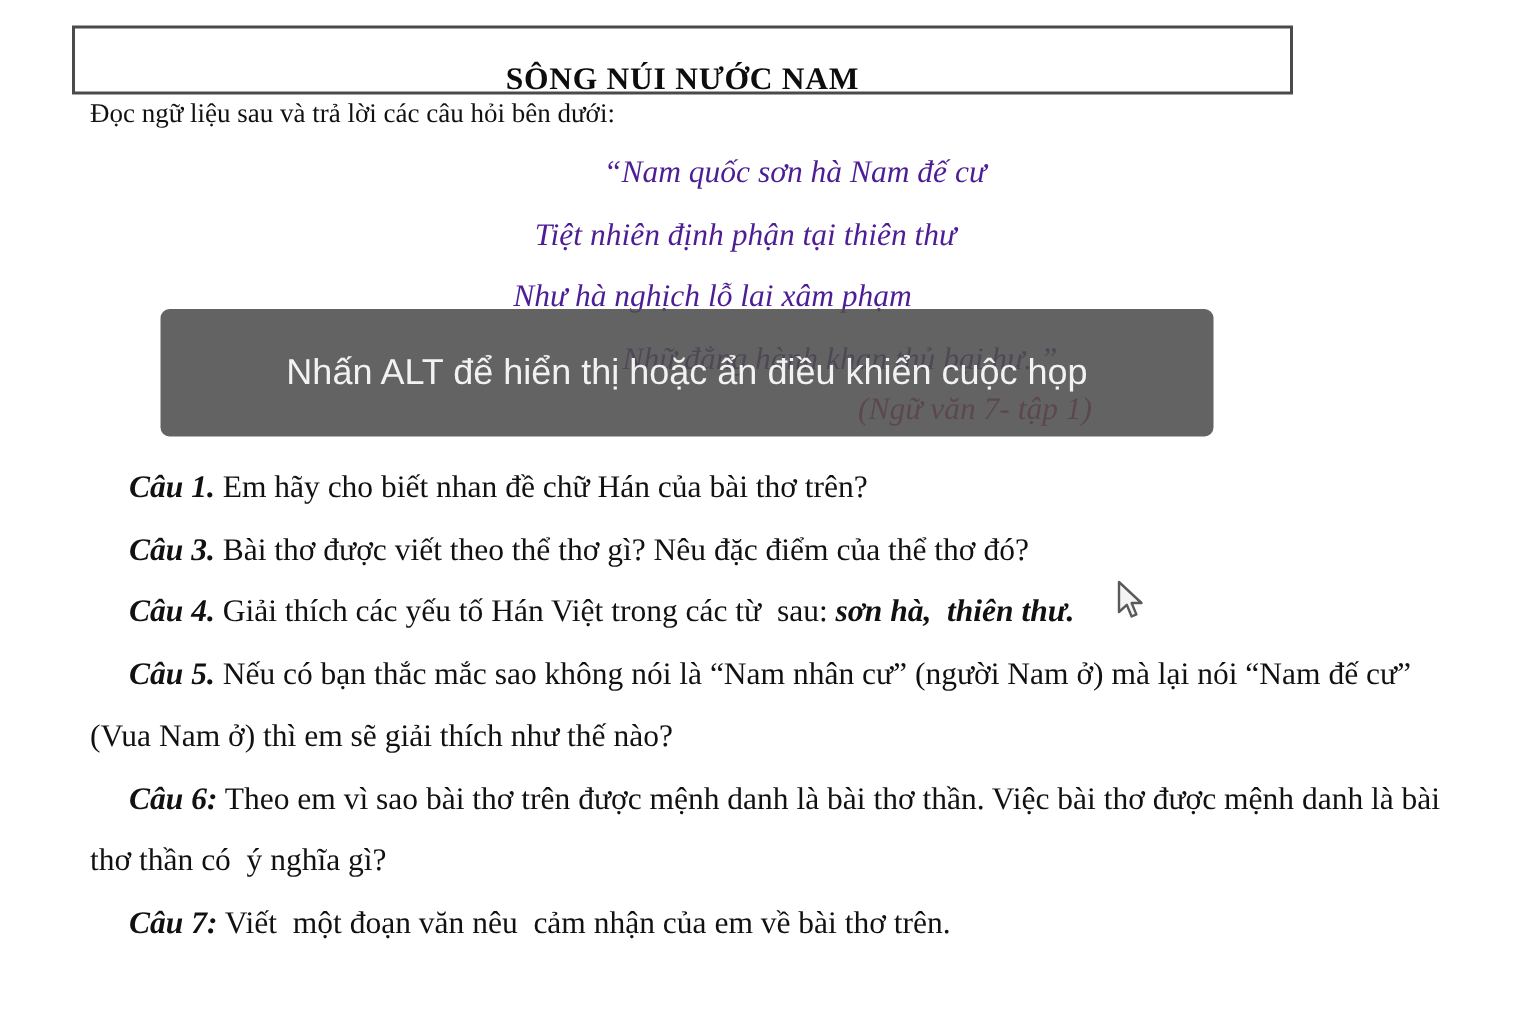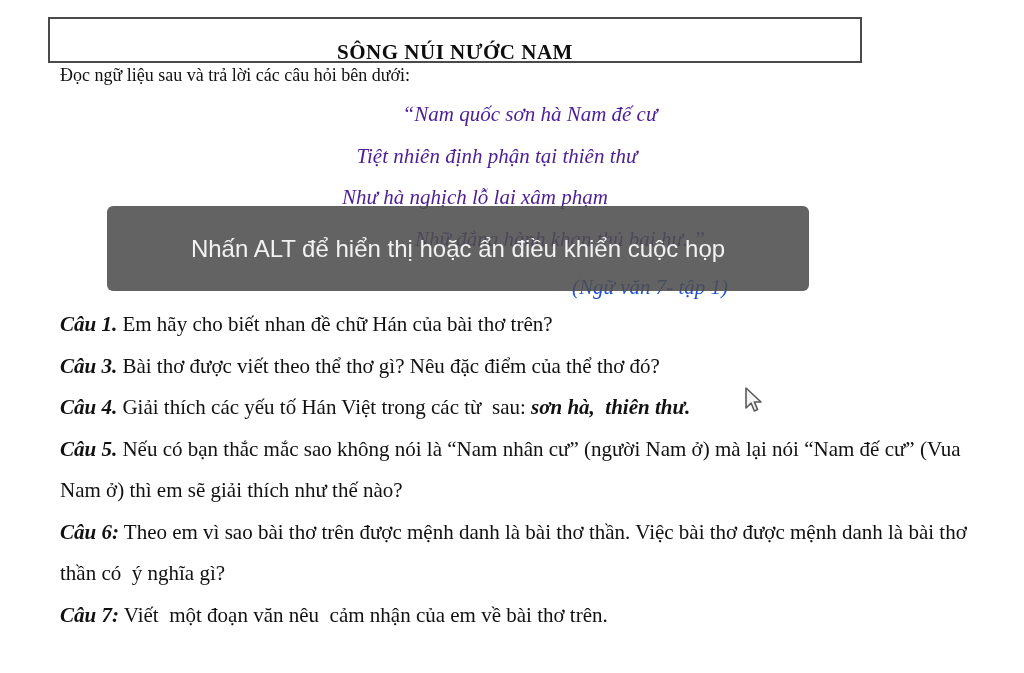--- a/index.html
+++ b/index.html
@@ -34,29 +34,29 @@
   
   .poem-line, .citation {
     position: absolute; left: 0; right: 0;
     text-align: center;
     font-style: italic; font-size: 21px; color: #4c1d95;
   }
   .poem-line.l1 { top: 102px; margin-left: 36px; }
   .poem-line.l2 { top: 144px; margin-left: -30px; }
   .poem-line.l3 { top: 185px; margin-left: -74px; }
   .poem-line.l4 { top: 227px; margin-left: 96px; }
-  .citation     { top: 275px; margin-left: 276px; color: #1d4ed8; font-style: italic; }
+  .citation     { top: 260px; margin-left: 276px; color: #be185d; font-style: italic; }
 
   
   .questions {
     position: absolute; left: 60px; top: 304px; width: 912px;
     font-size: 21px; line-height: 41.5px;
   }
   .q { margin: 0; }
-  .ql { font-weight: bold; font-style: italic; }
+  .ql { font-weight: bold; font-style: italic; margin-left: 26px; }
   .qt, .qi { white-space: pre-wrap; }
   .qi { font-style: italic; font-weight: bold; }
 
   
   .toast {
     position: absolute; left: 107px; top: 206px;
     width: 702px; height: 85px;
     background: rgba(77, 77, 77, 0.88);
     border-radius: 6px;
     display: flex; align-items: center; justify-content: center;

